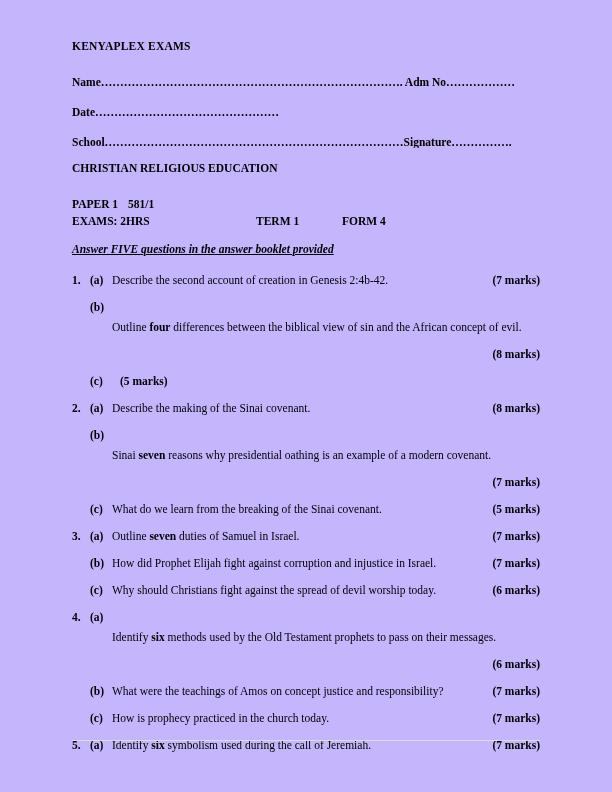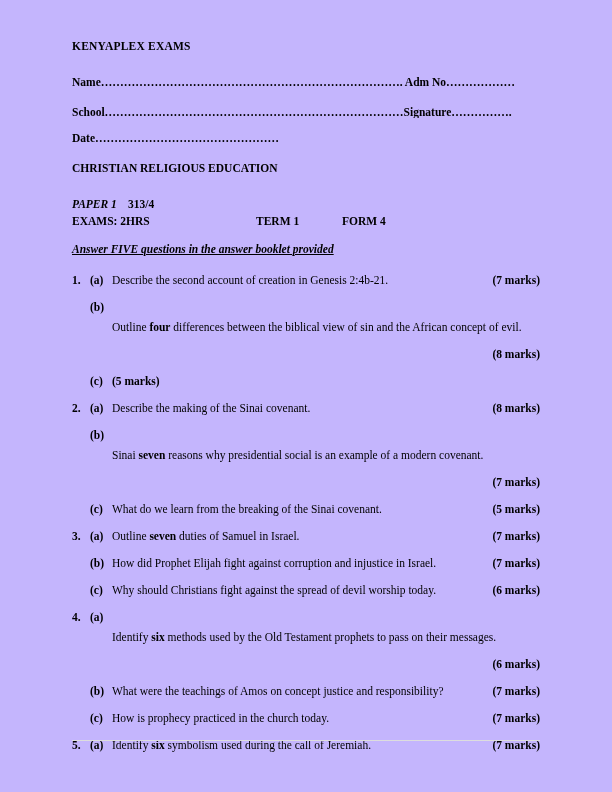--- a/index.html
+++ b/index.html
@@ -11,72 +11,72 @@
     padding: 40px 72px 0 72px;
   }
   .b { font-weight: bold; }
   .title { font-weight: bold; margin-bottom: 24px; letter-spacing: 0.2px; }
   .hline { font-weight: bold; white-space: nowrap; overflow: hidden; }
   .name-line   { margin-bottom: 18px; }
   .school-line { margin-bottom: 14px; }
   .date-line   { margin-bottom: 18px; }
   .subject     { margin-bottom: 24px; }
   .paper-row { display: flex; font-weight: bold; margin-bottom: 5px; }
-  .paper-label { width: 56px; font-style: italic; }
+  .paper-label { width: 56px; }
   .meta-row { display: flex; font-weight: bold; margin-bottom: 16px; }
   .meta-row .time { width: 184px; }
   .meta-row .term { width: 86px; }
   .instructions {
     font-weight: bold; font-style: italic; text-decoration: underline;
     margin-bottom: 18px;
   }
   .part { display: flex; line-height: 14px; margin-bottom: 13px; }
   .num { width: 18px; font-weight: bold; flex: 0 0 auto; }
   .lbl { width: 22px; font-weight: bold; flex: 0 0 auto; }
   .txt { flex: 1 1 auto; }
   .txt.nowrap { white-space: nowrap; margin-top: 20px; }
-  .marks { font-weight: bold; white-space: nowrap; }
+  .marks { font-weight: bold; white-space: nowrap; margin-left: 8px; }
   .marks-row { justify-content: flex-end; }
   .q5 .part { margin-top: 6px; }
   .footer-divider {
     position: absolute; left: 72px; right: 72px; top: 740px;
     border-top: 1px solid #dddddd; height: 0;
   }
 </style>
 </head>
 <body>
 
 <div class="page">
 
   <div class="title">KENYAPLEX EXAMS</div>
 
   <div class="hline name-line">Name……………………………………………………………………. Adm No………………</div>
+  <div class="hline date-line">Date…………………………………………</div>
   <div class="hline school-line">School……………………………………………………………………Signature…………….</div>
-  <div class="hline date-line">Date…………………………………………</div>
 
   <div class="hline subject">CHRISTIAN RELIGIOUS EDUCATION</div>
 
   <div class="paper-row">
     <span class="paper-label">PAPER 1</span>
-    <span>313/4</span>
+    <span>581/1</span>
   </div>
 
   <div class="meta-row">
     <span class="time">EXAMS: 2HRS</span>
     <span class="term">TERM 1</span>
     <span>FORM 4</span>
   </div>
 
   <div class="instructions">Answer FIVE questions in the answer booklet provided</div>
 
   <div class="q">
     <div class="part">
       <span class="num">1.</span>
       <span class="lbl">(a)</span>
-      <span class="txt"><span>Describe the second account of creation in Genesis 2:4b-21.</span><span class="b"></span><span></span></span>
+      <span class="txt"><span>Describe the second account of creation in Genesis 2:4b-42.</span><span class="b"></span><span></span></span>
       <span class="marks">(7 marks)</span>
     </div>
     <div class="part">
       <span class="num"></span>
       <span class="lbl">(b)</span>
       <span class="txt nowrap"><span>Outline </span><span class="b">four</span><span> differences between the biblical view of sin and the African concept of evil.</span></span>
     </div>
     <div class="part marks-row">
       <span class="marks">(8 marks)</span>
     </div>
@@ -90,21 +90,21 @@
   <div class="q">
     <div class="part">
       <span class="num">2.</span>
       <span class="lbl">(a)</span>
       <span class="txt"><span>Describe the making of the Sinai covenant.</span><span class="b"></span><span></span></span>
       <span class="marks">(8 marks)</span>
     </div>
     <div class="part">
       <span class="num"></span>
       <span class="lbl">(b)</span>
-      <span class="txt nowrap"><span>Sinai </span><span class="b">seven</span><span> reasons why presidential social is an example of a modern covenant.</span></span>
+      <span class="txt nowrap"><span>Sinai </span><span class="b">seven</span><span> reasons why presidential oathing is an example of a modern covenant.</span></span>
     </div>
     <div class="part marks-row">
       <span class="marks">(7 marks)</span>
     </div>
     <div class="part">
       <span class="num"></span>
       <span class="lbl">(c)</span>
       <span class="txt"><span>What do we learn from the breaking of the Sinai covenant.</span><span class="b"></span><span></span></span>
       <span class="marks">(5 marks)</span>
     </div>

